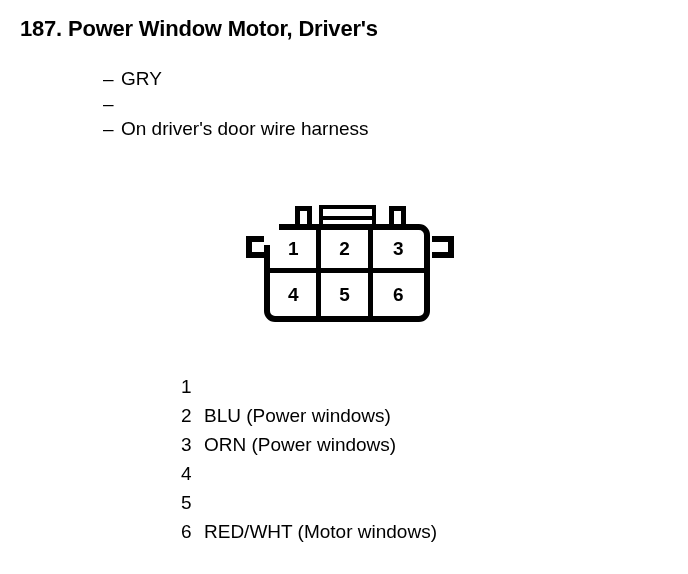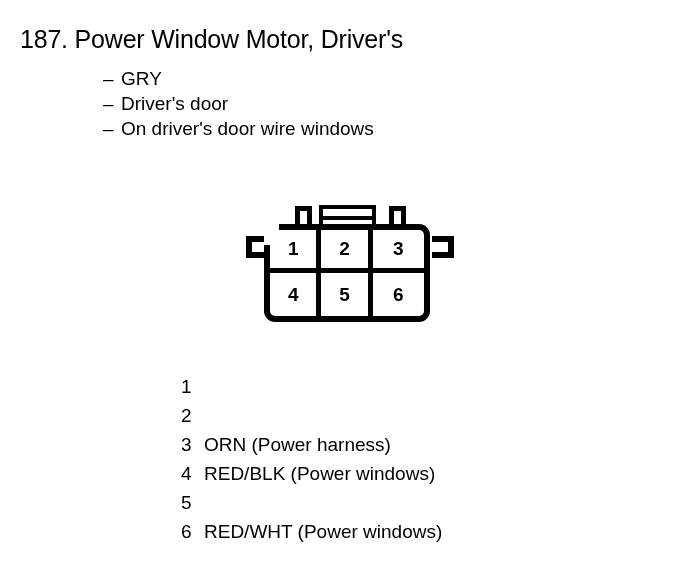--- a/index.html
+++ b/index.html
@@ -15,23 +15,23 @@
     overflow: hidden;
     font-family: "Liberation Sans", sans-serif;
     color: #000000;
     -webkit-font-smoothing: none;
   }
 
   
   #page-title {
     position: absolute;
     left: 20px;
-    top: 26px;
-    font-size: 25px;
-    font-weight: normal;
+    top: 17px;
+    font-size: 22px;
+    font-weight: bold;
     letter-spacing: -0.2px;
     white-space: nowrap;
     line-height: 1.1;
   }
 
   
   #attribute-list {
     position: absolute;
     left: 103px;
     top: 66px;
@@ -196,25 +196,24 @@
 
 <div id="page-title">187.  Power Window Motor, Driver's</div>
 
 <div id="attribute-list">
   <div class="bullet-row">
     <span class="dash">–</span>
     <span>GRY</span>
   </div>
   <div class="bullet-row">
     <span class="dash">–</span>
-    <span>Driver's door</span>
   </div>
   <div class="bullet-row">
     <span class="dash">–</span>
-    <span>On driver's door wire windows</span>
+    <span>On driver's door wire harness</span>
   </div>
 </div>
 
 <div id="connector-diagram">
 
   <div class="top-post left"></div>
   <div class="top-post right"></div>
 
   <div class="top-latch">
     <span class="latch-line"></span>
@@ -246,29 +245,29 @@
     </div>
   </div>
 </div>
 
 <div id="pin-legend">
   <div class="pin-row">
     <span class="pin-num">1</span>
   </div>
   <div class="pin-row">
     <span class="pin-num">2</span>
+    <span class="pin-label">BLU (Power windows)</span>
   </div>
   <div class="pin-row">
     <span class="pin-num">3</span>
-    <span class="pin-label">ORN (Power harness)</span>
+    <span class="pin-label">ORN (Power windows)</span>
   </div>
   <div class="pin-row">
     <span class="pin-num">4</span>
-    <span class="pin-label">RED/BLK (Power windows)</span>
   </div>
   <div class="pin-row">
     <span class="pin-num">5</span>
   </div>
   <div class="pin-row">
     <span class="pin-num">6</span>
-    <span class="pin-label">RED/WHT (Power windows)</span>
+    <span class="pin-label">RED/WHT (Motor windows)</span>
   </div>
 </div>
 
 </body></html>

